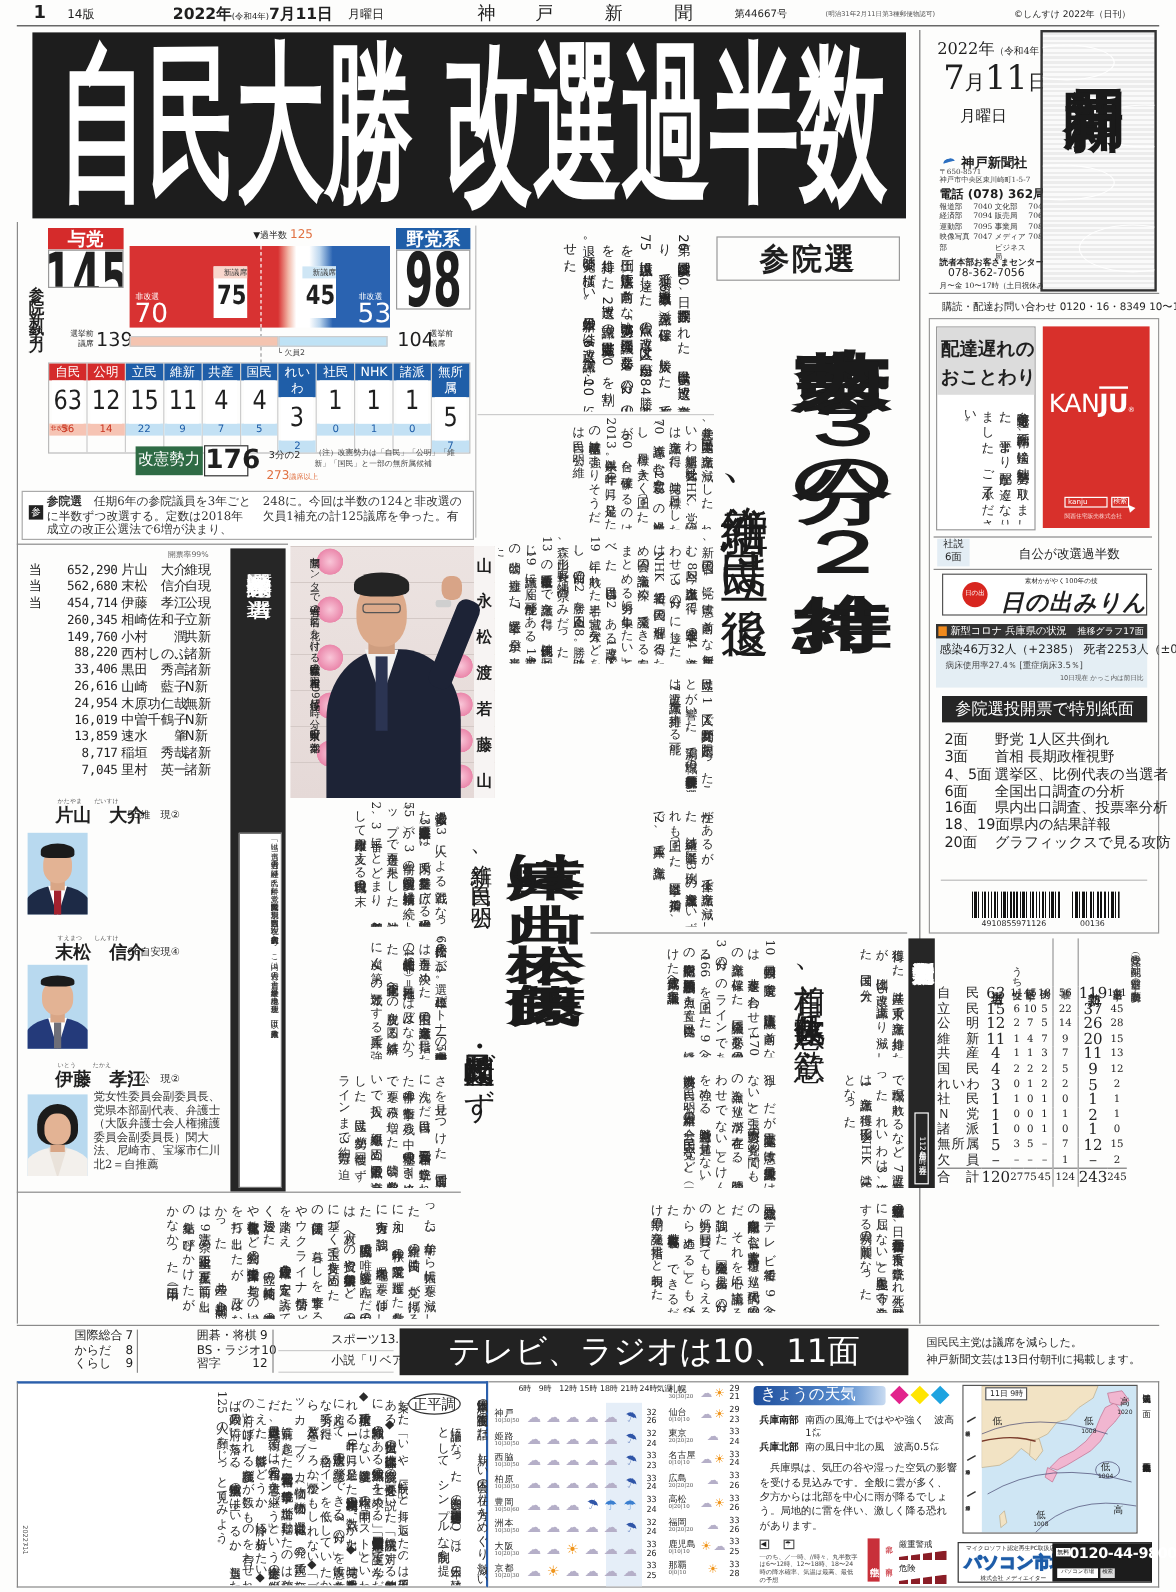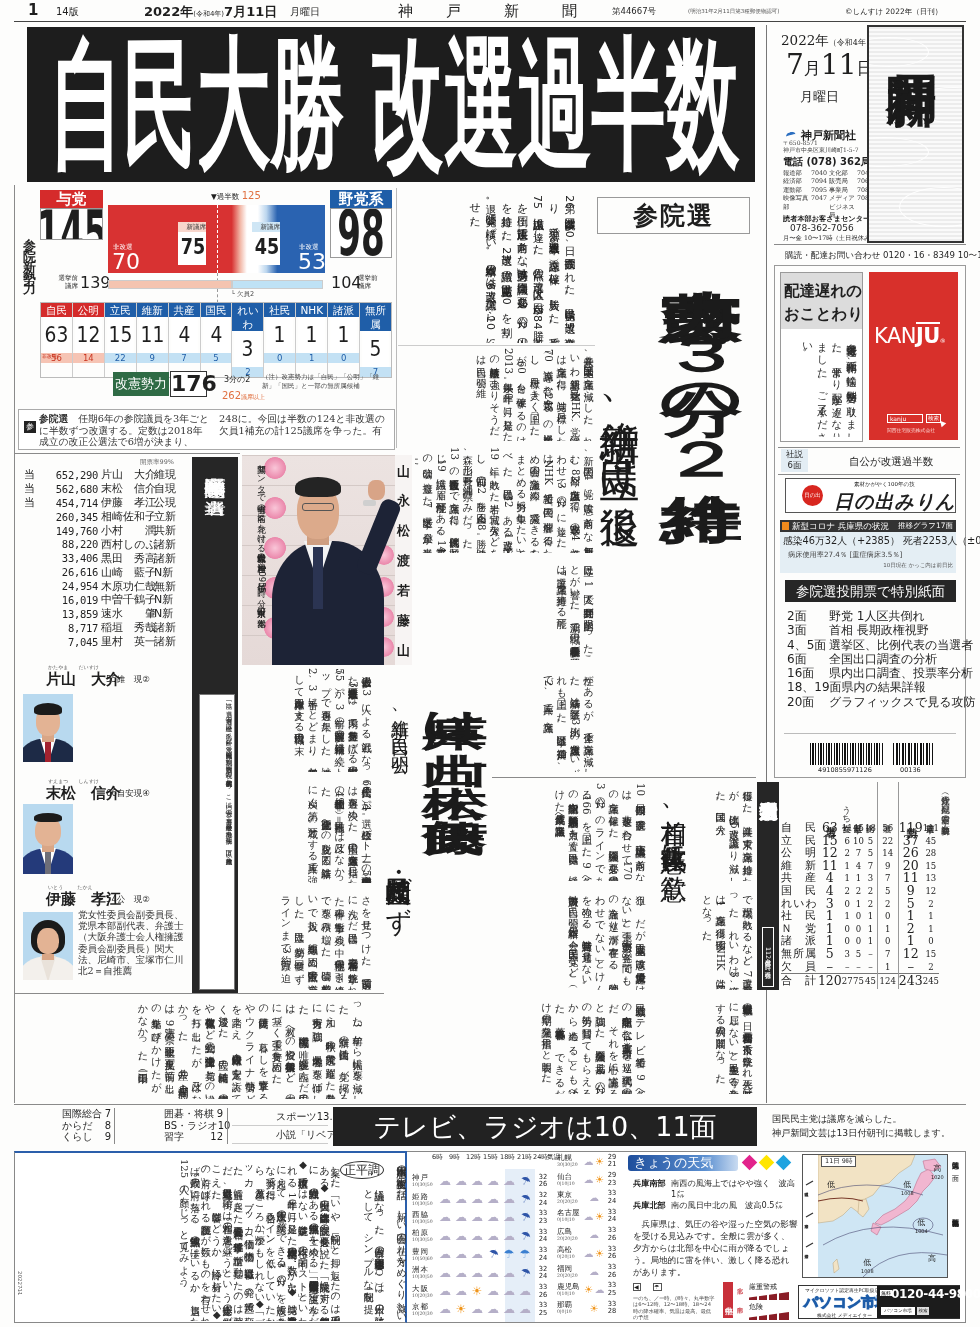--- a/index.html
+++ b/index.html
@@ -569,21 +569,21 @@
         <div class="pb">7</div>
       </div>
 
   </div>
   <div class="a nowrap" style="left:24px;top:168px;font-size:5px;color:#c9341f;">非改選</div>
 
   <div class="a" style="left:95px;top:187px;width:56px;height:24px;background:#2f6b45;color:#fff;font-size:13px;line-height:24px;text-align:center;">改憲勢力</div>
   <div class="a" style="left:152px;top:186px;width:37px;height:26px;border:1px solid #333;background:#fff;font-size:22px;line-height:24px;text-align:center;font-weight:bold;">176</div>
   <div class="a nowrap" style="left:206px;top:189px;font-size:8px;">3分の2</div>
   <div class="a nowrap" style="left:204px;top:199px;color:#e07040;">
-    <span style="font-size:10px;">262</span><span style="font-size:6px;">議席以上</span>
+    <span style="font-size:10px;">273</span><span style="font-size:6px;">議席以上</span>
   </div>
   <div class="a" style="left:244px;top:188px;width:130px;font-size:6.5px;line-height:9px;color:#444;">（注）改憲勢力は「自民」「公明」「維新」「国民」と一部の無所属候補</div>
 </div>
 
 <div class="a" style="left:18px;top:409px;width:377px;height:41px;border:1px solid #aaa;background:#fff;overflow:hidden;">
   <div class="a" style="left:5px;top:11px;width:12px;height:12px;background:#222;color:#fff;font-size:8px;line-height:12px;text-align:center;">参</div>
   <div class="a" style="left:20px;top:3px;width:352px;height:36px;font-family:'DejaVu Serif',serif;font-size:9.8px;line-height:11.5px;column-count:2;column-gap:8px;color:#333;">
     <b>参院選</b>　<span>任期6年の参院議員を3年ごとに半数ずつ改選する。定数は2018年成立の改正公選法で6増が決まり、248に。今回は半数の124と非改選の欠員1補充の計125議席を争った。有権者は選挙区と比例代表で1票ずつ投じる。</span>
   </div>
 </div>

